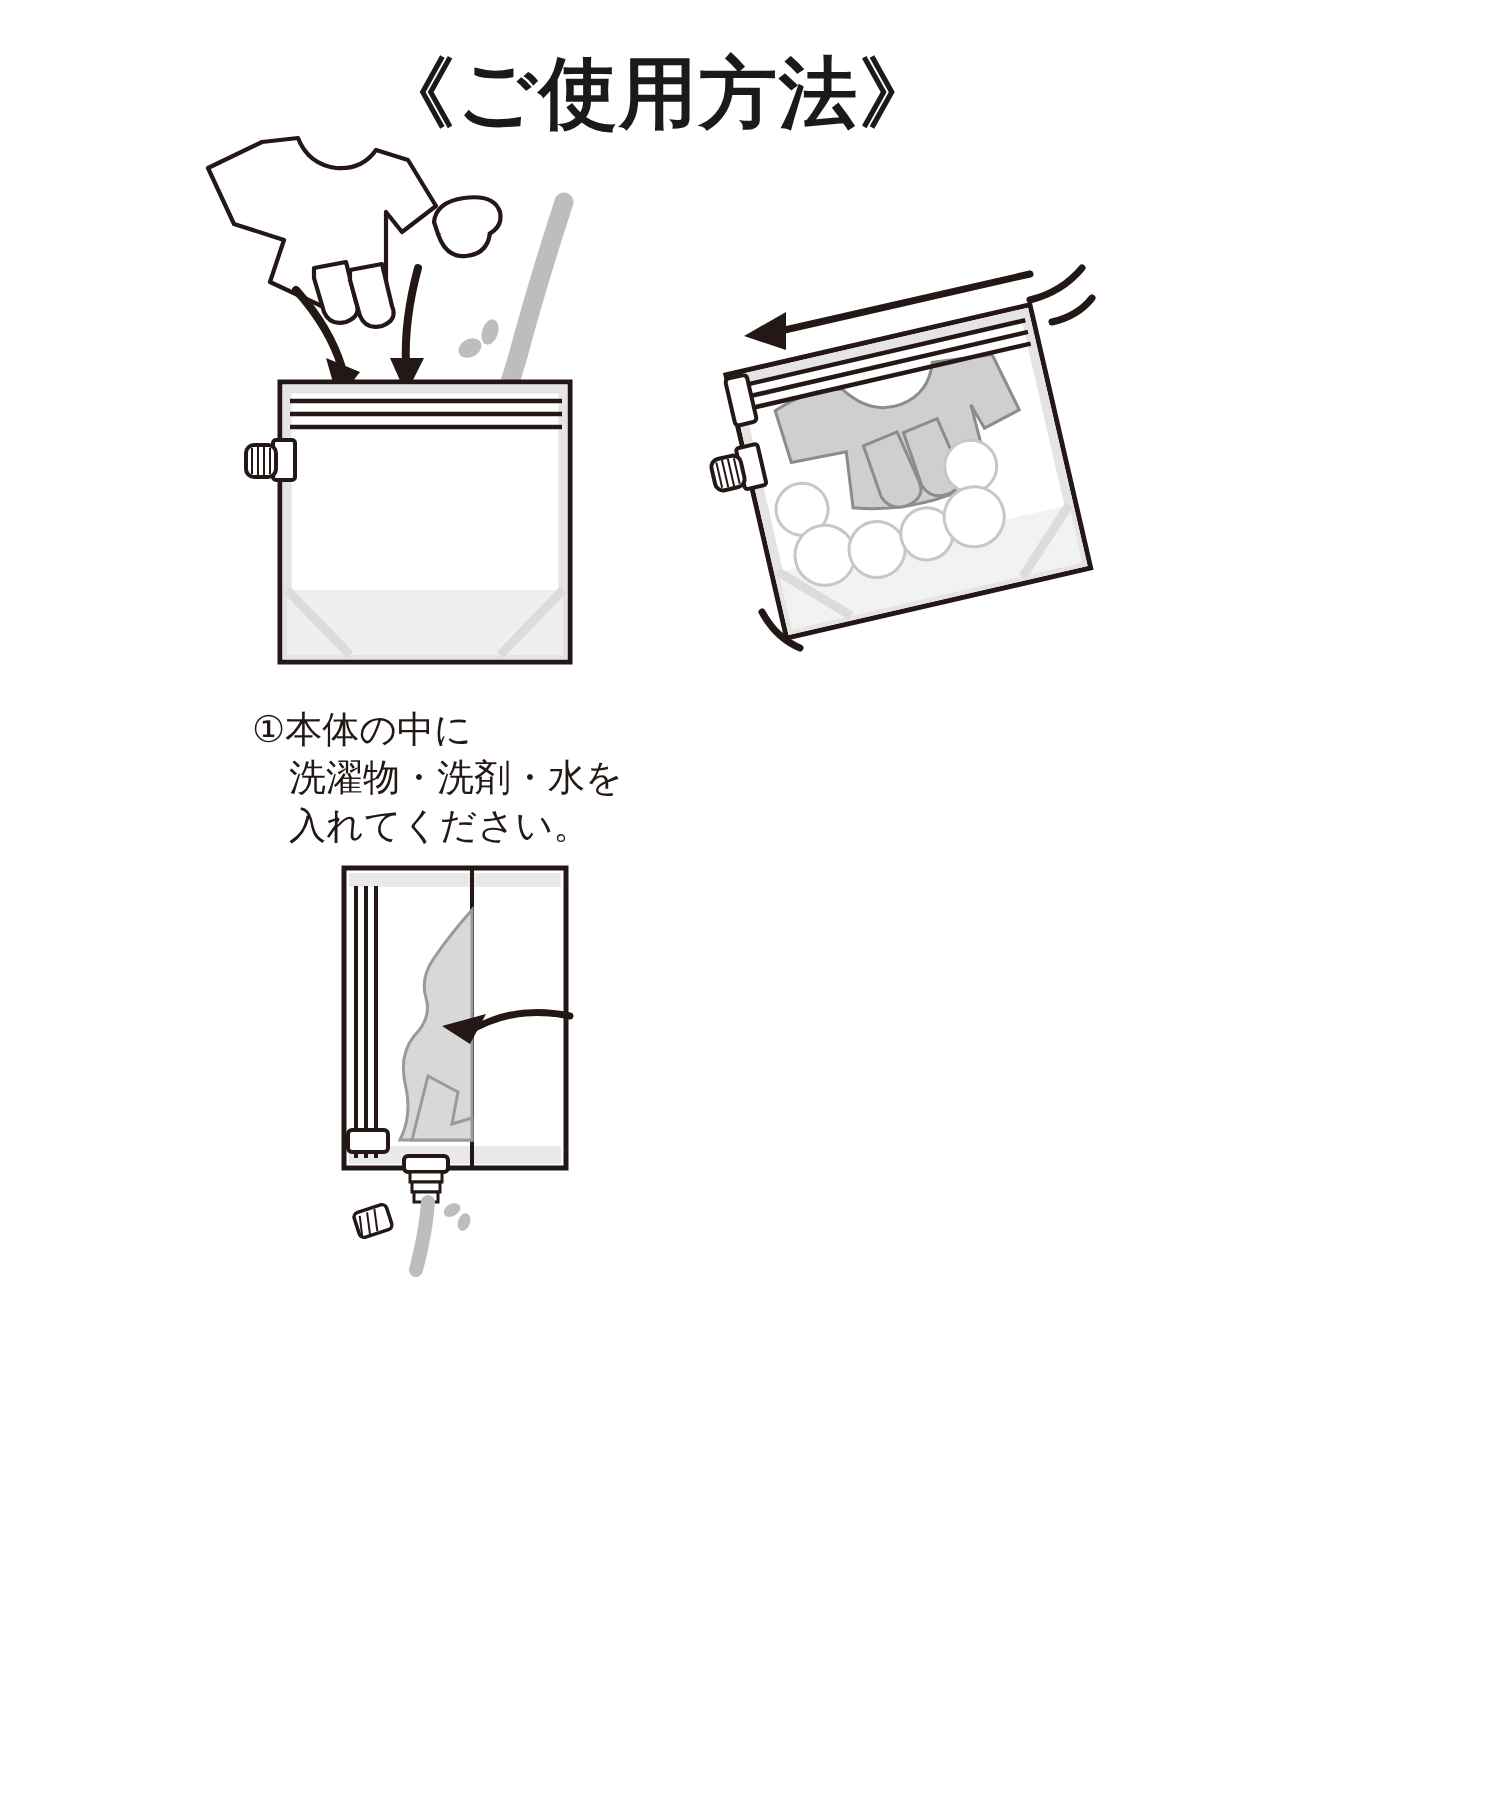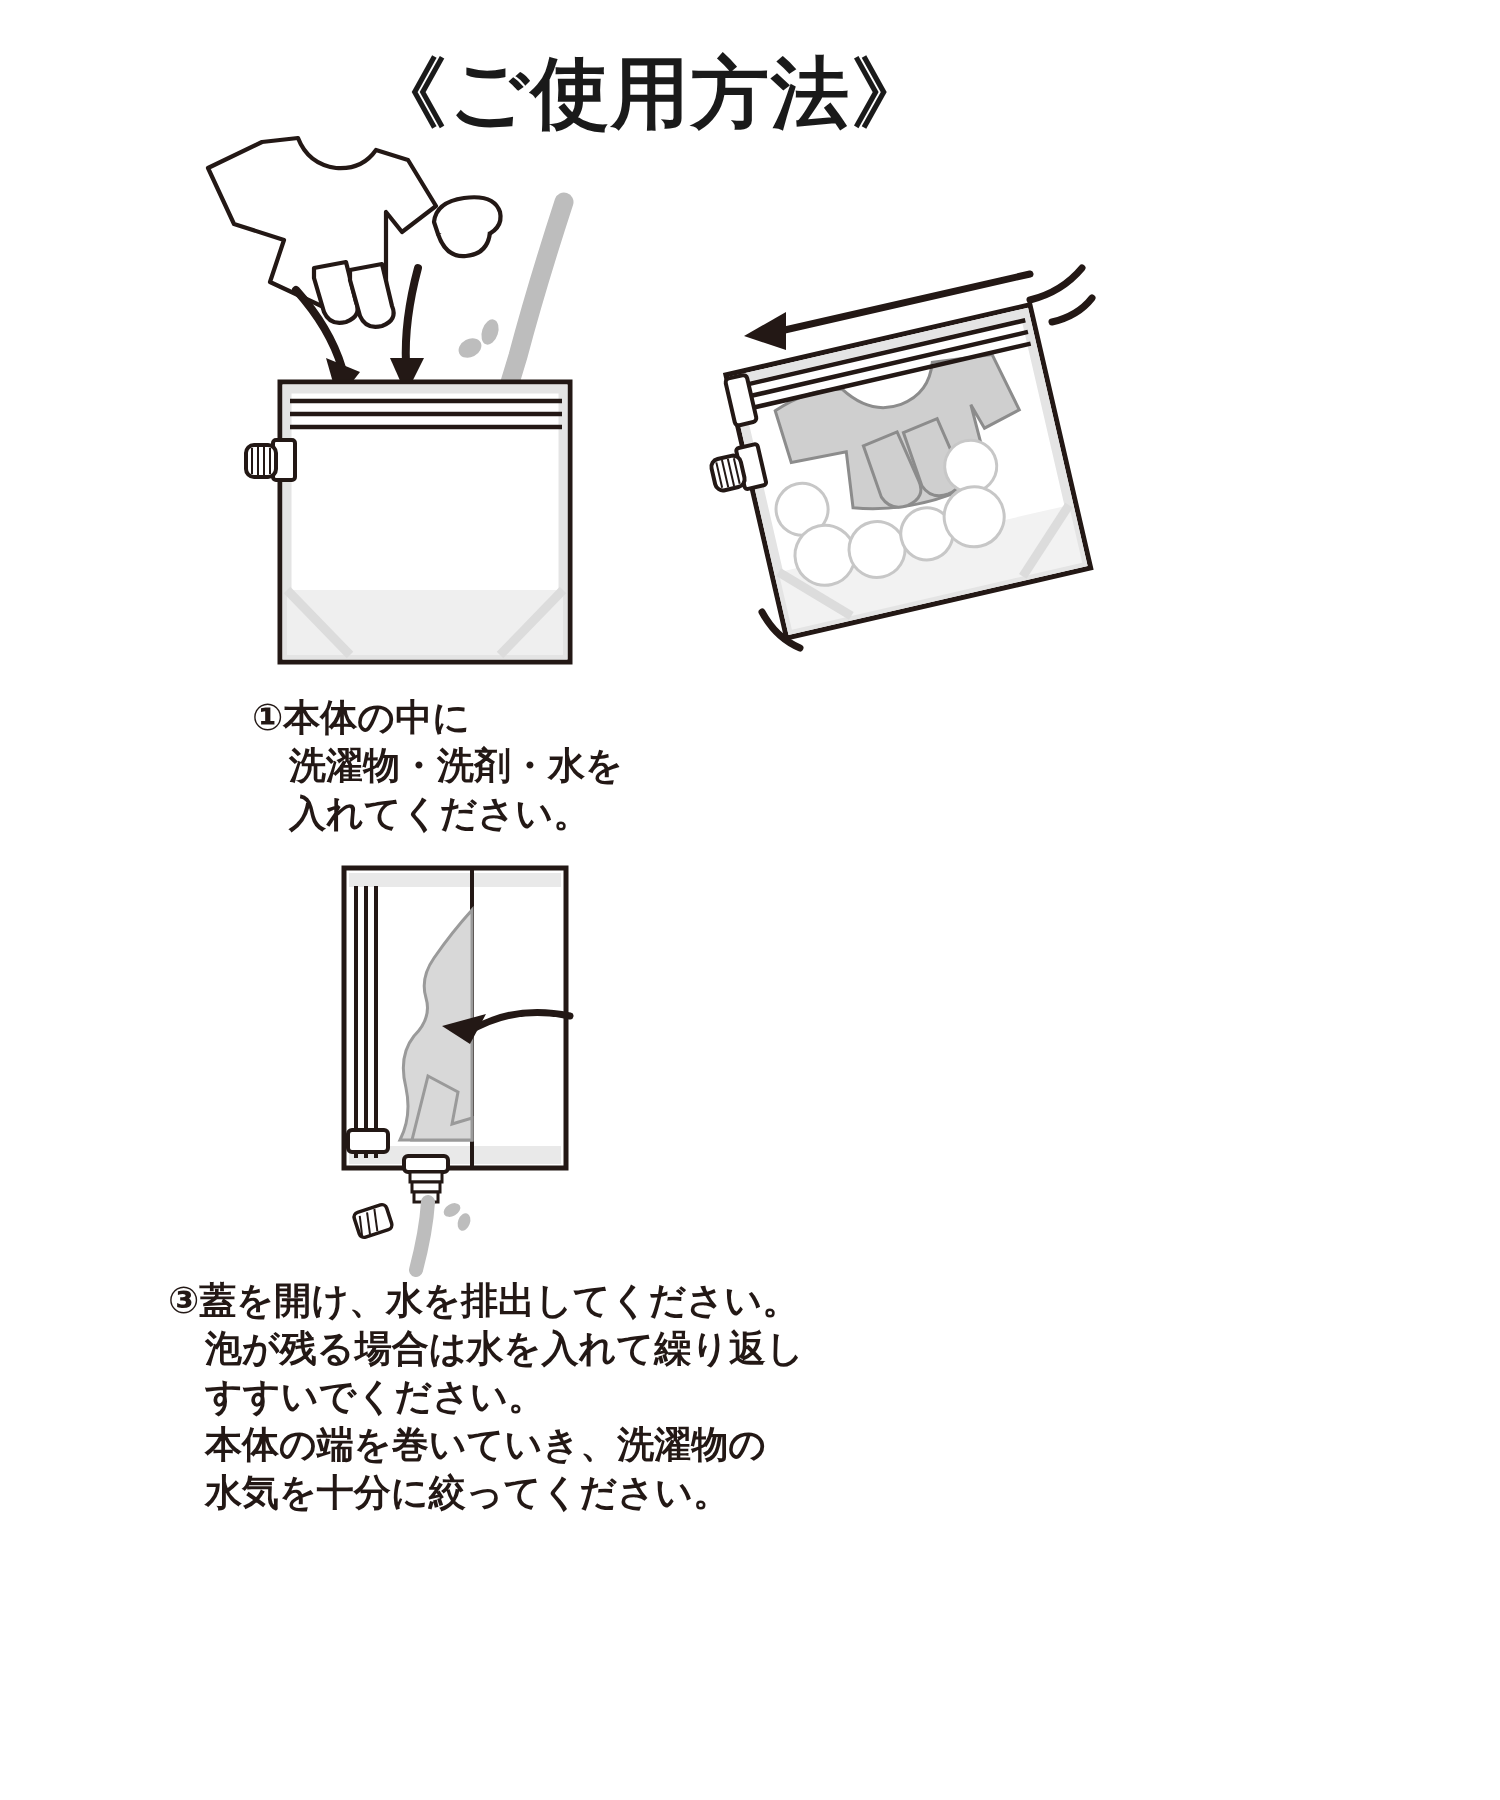--- a/index.html
+++ b/index.html
@@ -28,30 +28,32 @@
     left: 0;
     top: 42px;
     width: 1300px;
     text-align: center;
     font-size: 78px;
     font-weight: bold;
     letter-spacing: 2px;
     color: #1a1a1a;
     font-family: "DejaVu Sans", "Liberation Sans", sans-serif;
     white-space: nowrap;
+    padding-left: 8px;
   }
   
   .caption {
     position: absolute;
     font-size: 37px;
-    font-weight: bold;
+    font-weight: normal;
     line-height: 1.30;
     color: #231815;
     white-space: pre;
     letter-spacing: 0px;
+    margin-top: 12px;
   }
   #caption-1 { left: 252px; top: 694px; }
   #caption-2 { left: 742px; top: 694px; }
   #caption-3 { left: 168px; top: 1277px; }
 
   
   .illus { position: absolute; }
   #illus-1 { left: 150px; top: 120px;  width: 470px; height: 560px; }
   #illus-2 { left: 700px; top: 240px;  width: 420px; height: 420px; }
   #illus-3 { left: 300px; top: 840px;  width: 330px; height: 430px; }
@@ -253,19 +255,14 @@
         <path d="M186 174 L170 204 L142 186 Z" fill="#231815"></path>
       </g>
     </svg>
   </div>
 
   <div class="caption" id="caption-1">①本体の中に
 　洗濯物・洗剤・水を
 　入れてください。</div>
 
 
-  <div class="caption" id="caption-3">③蓋を開け、水を排出してください。
-　泡が残る場合は水を入れて繰り返し
-　すすいでください。
-　本体の端を巻いていき、洗濯物の
-　水気を十分に絞ってください。</div>
 
 </div>
 
 </body></html>

